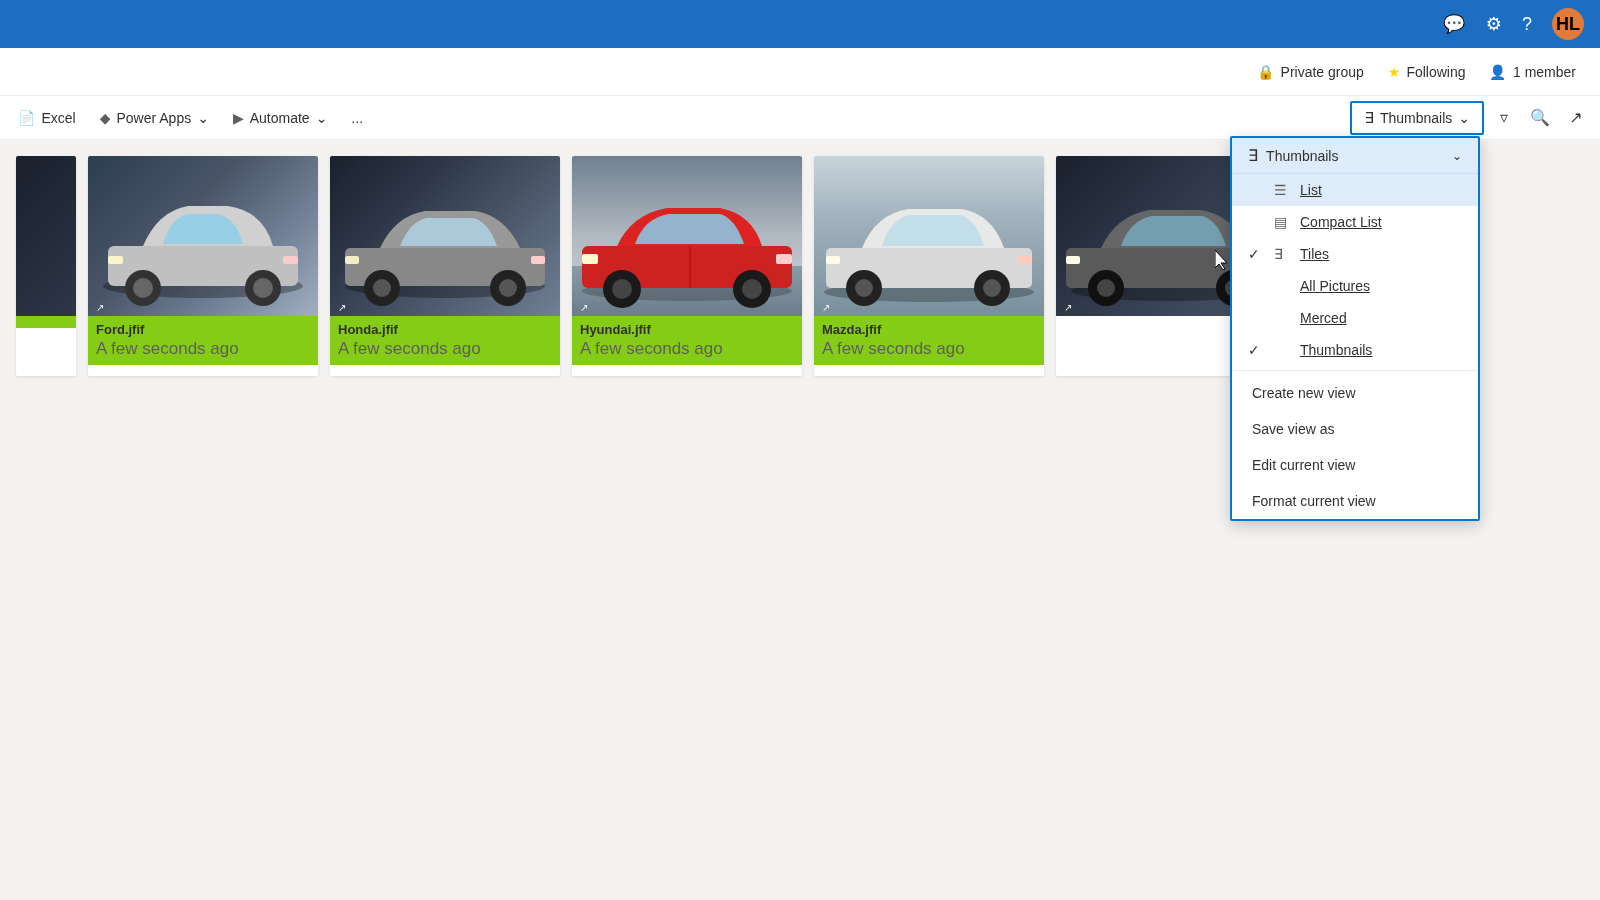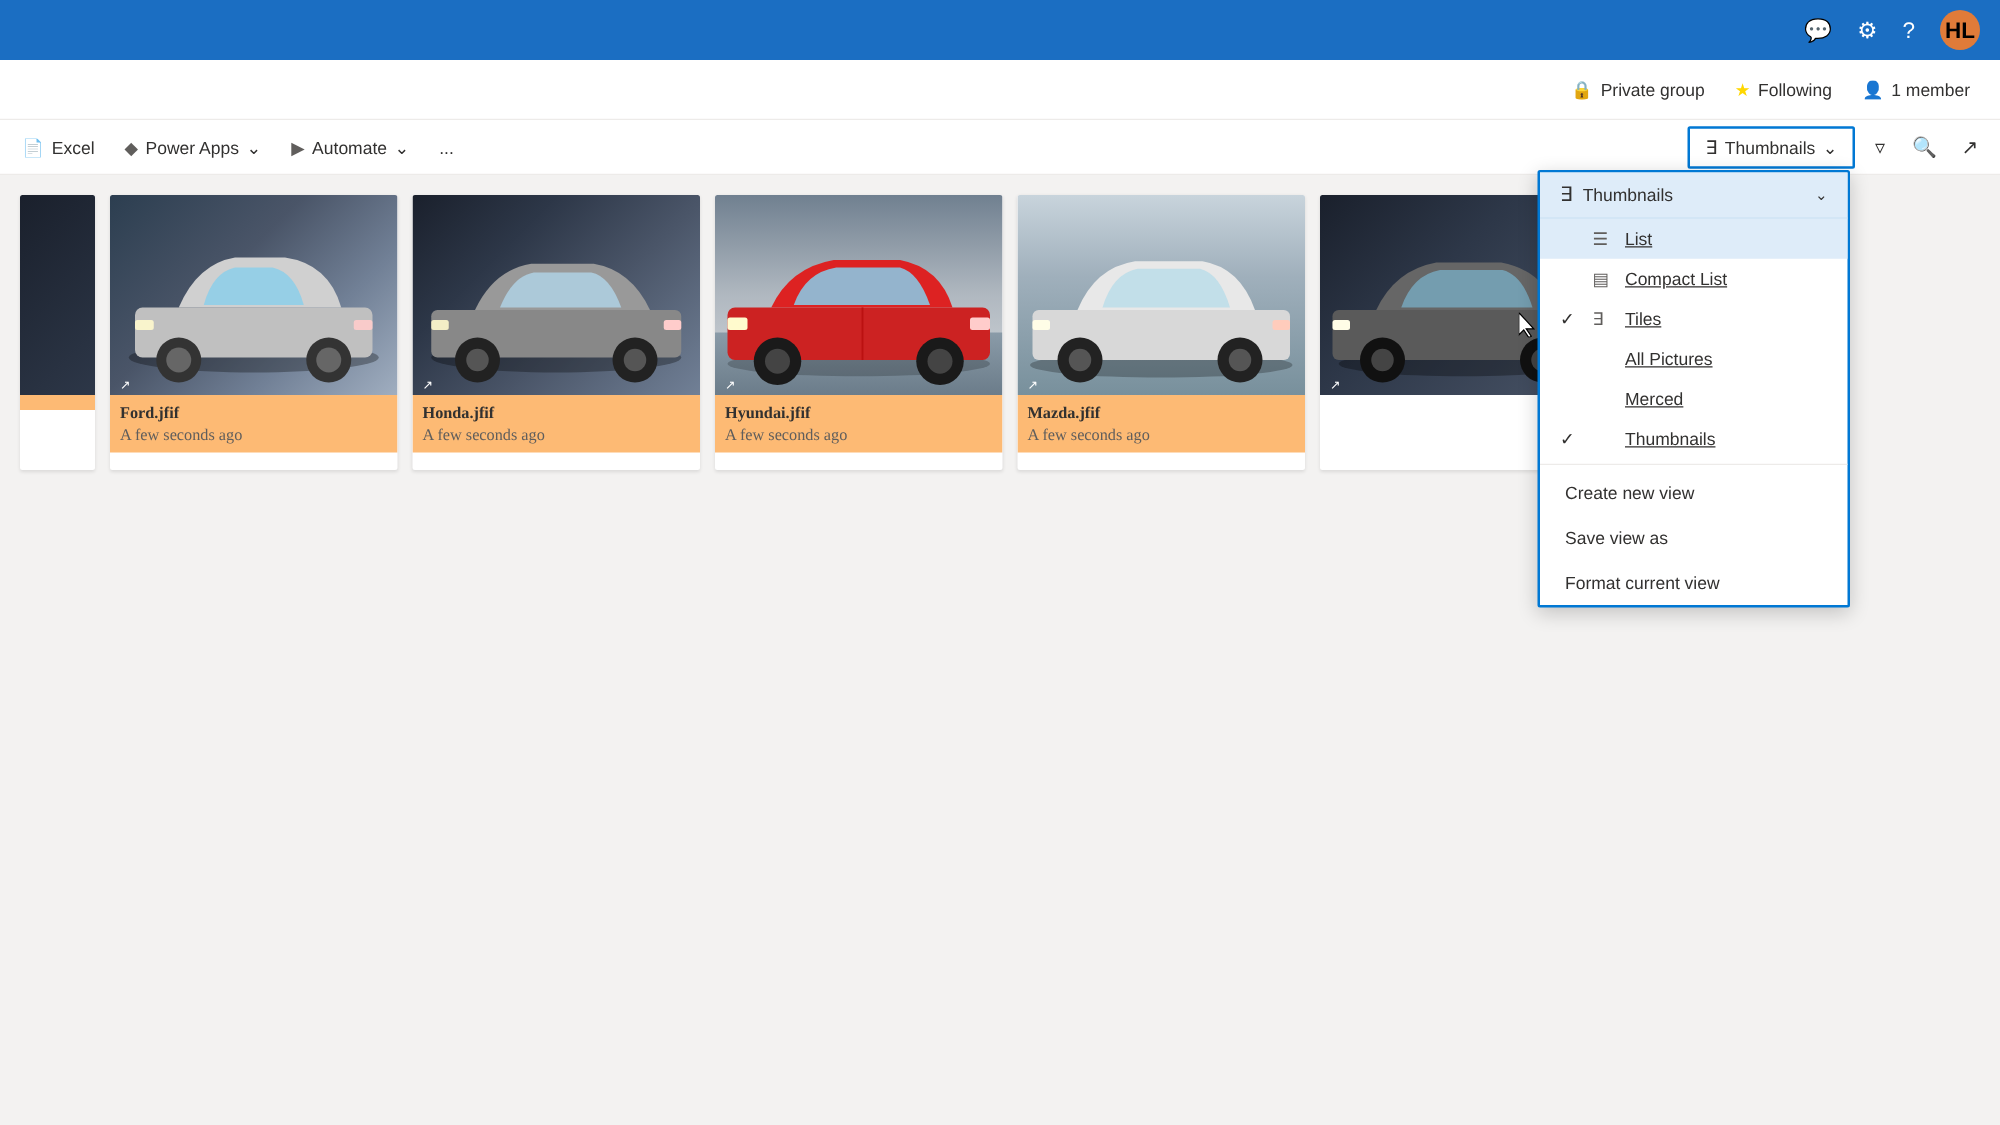--- a/index.html
+++ b/index.html
@@ -142,30 +142,29 @@
       position: absolute;
       bottom: 58px;
       left: 8px;
       width: 16px;
       height: 16px;
       color: white;
       font-size: 10px;
     }
     .tile-info {
       padding: 6px 8px;
-      background: #fdba74;
-      font-family: Liberation Serif, serif;
+      background: #84cc16;
     }
     .tile-name {
       font-size: 13px;
       font-weight: 600;
       color: #323130;
     }
     .tile-time {
-      font-size: 13px;
+      font-size: 17px;
       color: #605e5c;
       margin-top: 2px;
     }
 
     
     .car-ford { background: linear-gradient(135deg, #2c3e50 0%, #4a5568 40%, #718096 70%, #a0aec0 100%); }
     .car-honda { background: linear-gradient(135deg, #1a202c 0%, #2d3748 30%, #4a5568 60%, #718096 100%); }
     .car-mercedes { background: linear-gradient(135deg, #1a202c 0%, #2d3748 40%, #4a5568 100%); }
     .car-partial { background: linear-gradient(135deg, #1a202c 0%, #2d3748 100%); }
 
@@ -478,20 +477,23 @@
 
   <div class="dropdown-divider"></div>
 
   <div class="dropdown-action-item">
     <span>Create new view</span>
   </div>
   <div class="dropdown-action-item">
     <span>Save view as</span>
   </div>
   <div class="dropdown-action-item">
+    <span>Edit current view</span>
+  </div>
+  <div class="dropdown-action-item">
     <span>Format current view</span>
   </div>
 </div>
 
 <div class="cursor" style="left: 1215px; top: 250px;">
   <svg width="16" height="20" viewBox="0 0 16 20">
     <path d="M0 0 L0 18 L4 14 L8 20 L10 19 L6 13 L12 13 Z" fill="white" stroke="black" stroke-width="1"></path>
   </svg>
 </div>
 

